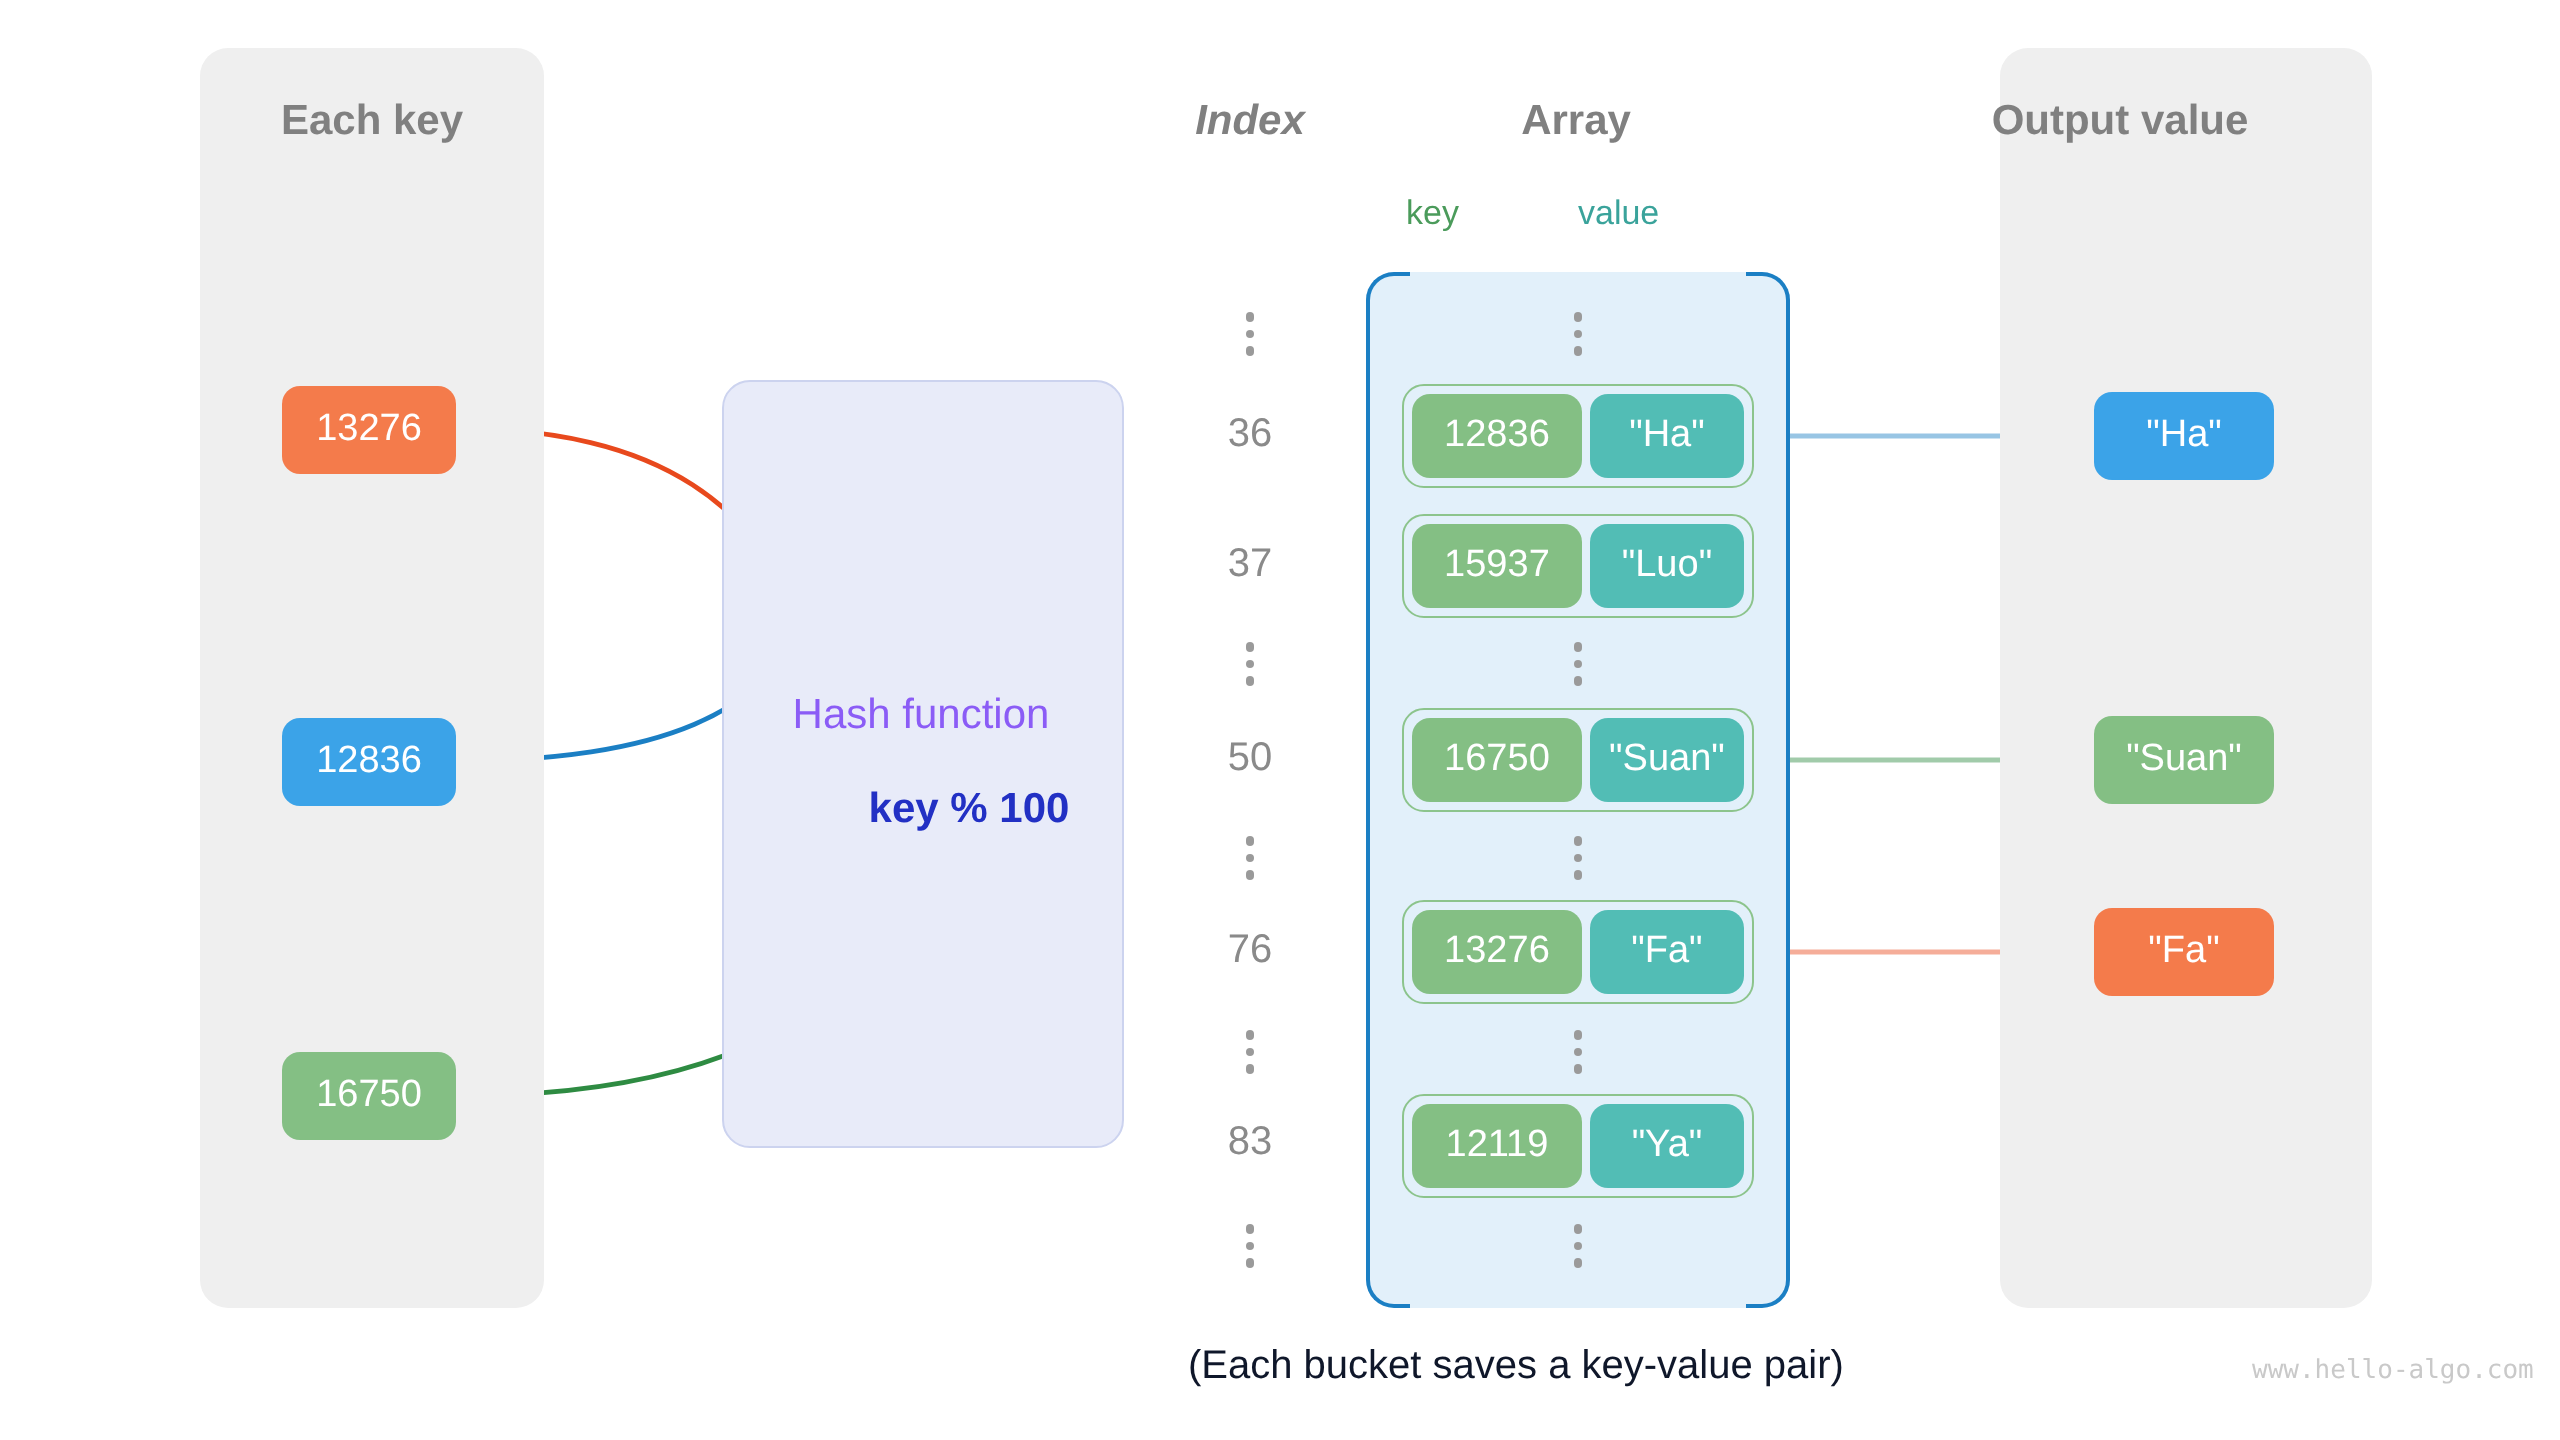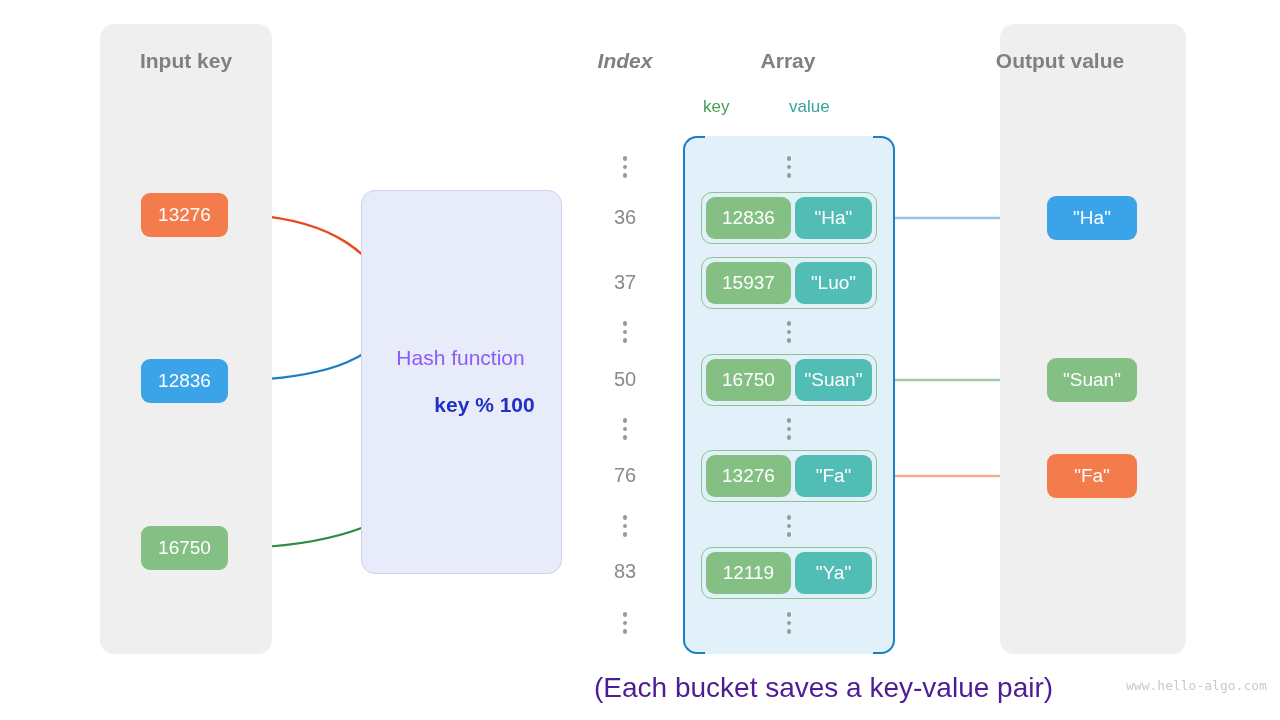--- a/index.html
+++ b/index.html
@@ -142,22 +142,22 @@
     align-items: center;
     justify-content: center;
     height: 100%;
     white-space: nowrap;
   }
   .cell-key { background: #84bf84; width: 86px; }
   .cell-val { background: #52bdb5; width: 78px; }
 
   .caption {
     position: absolute;
-    font-size: 28px;
-    color: #4c1d95;
+    font-size: 20px;
+    color: #0f172a;
     white-space: nowrap;
   }
   .watermark {
     position: absolute;
     font-family: "DejaVu Sans Mono", monospace;
     font-size: 13px;
     color: #c9c9c9;
     white-space: nowrap;
     margin-left: 38px;
   }
@@ -245,21 +245,21 @@
     <path d="M 880 218 L 1042 218" fill="none" stroke="#1b7fc4" stroke-opacity="0.45" stroke-width="2.4" marker-end="url(#arrowBlueLt)"></path>
 
     <path d="M 652 380 L 880 380" fill="none" stroke="url(#gradGreenOut)" stroke-width="2.4"></path>
     <path d="M 880 380 L 1042 380" fill="none" stroke="#2e8b42" stroke-opacity="0.45" stroke-width="2.4" marker-end="url(#arrowGreenLt)"></path>
 
     <path d="M 652 476 L 880 476" fill="none" stroke="url(#gradOrangeOut)" stroke-width="2.4"></path>
     <path d="M 880 476 L 1042 476" fill="none" stroke="#e8491d" stroke-opacity="0.45" stroke-width="2.4" marker-end="url(#arrowOrangeLt)"></path>
   </svg>
 
   <div class="panel" style="left:100px; top:24px; width:172px; height:630px;"></div>
-  <div class="panel-title" style="left:100px; top:49px; width:172px;">Input key</div>
+  <div class="panel-title" style="left:100px; top:49px; width:172px;">Each key</div>
 
   <div class="chip chip-orange" style="left:141px; top:193px; width:87px; height:44px;">13276</div>
   <div class="chip chip-blue" style="left:141px; top:359px; width:87px; height:44px;">12836</div>
   <div class="chip chip-green" style="left:141px; top:526px; width:87px; height:44px;">16750</div>
 
   <div class="hash-box" style="left:361px; top:190px; width:199px; height:382px;"></div>
   <div class="hash-label" style="left:361px; top:346px; width:199px;">Hash function</div>
   <div class="hash-formula" style="left:361px; top:393px; width:199px;">key % 100</div>
 
   <div class="col-title" style="left:575px; top:49px; width:100px;font-style:italic;">Index</div>

